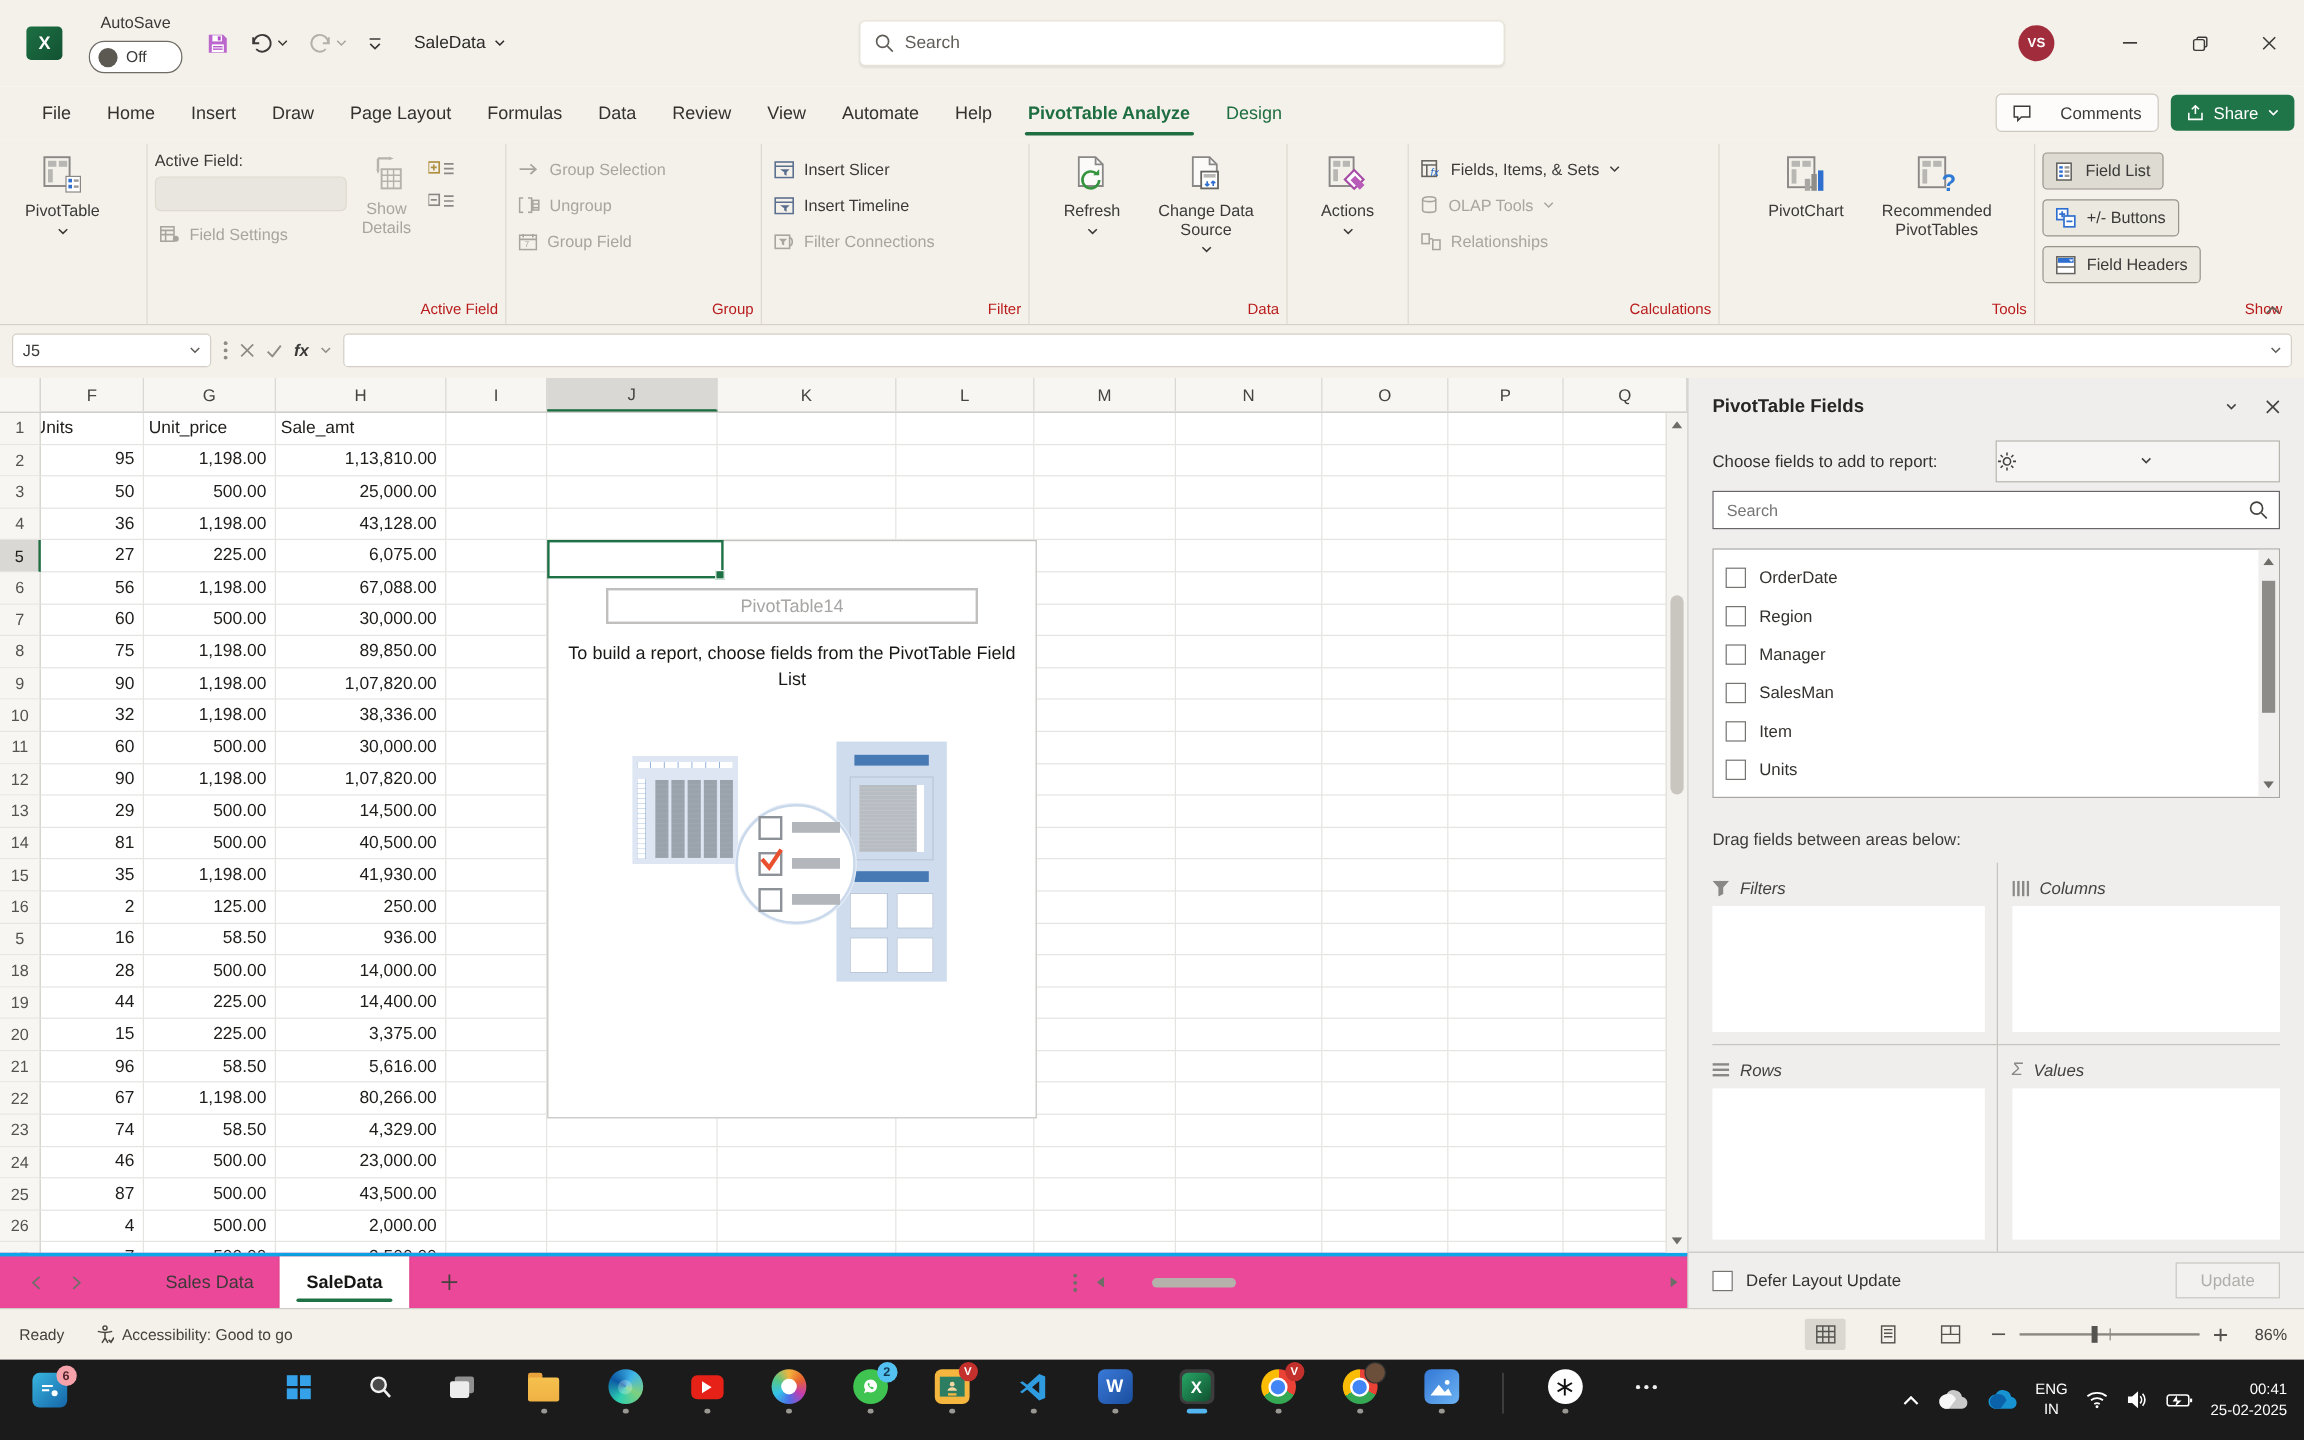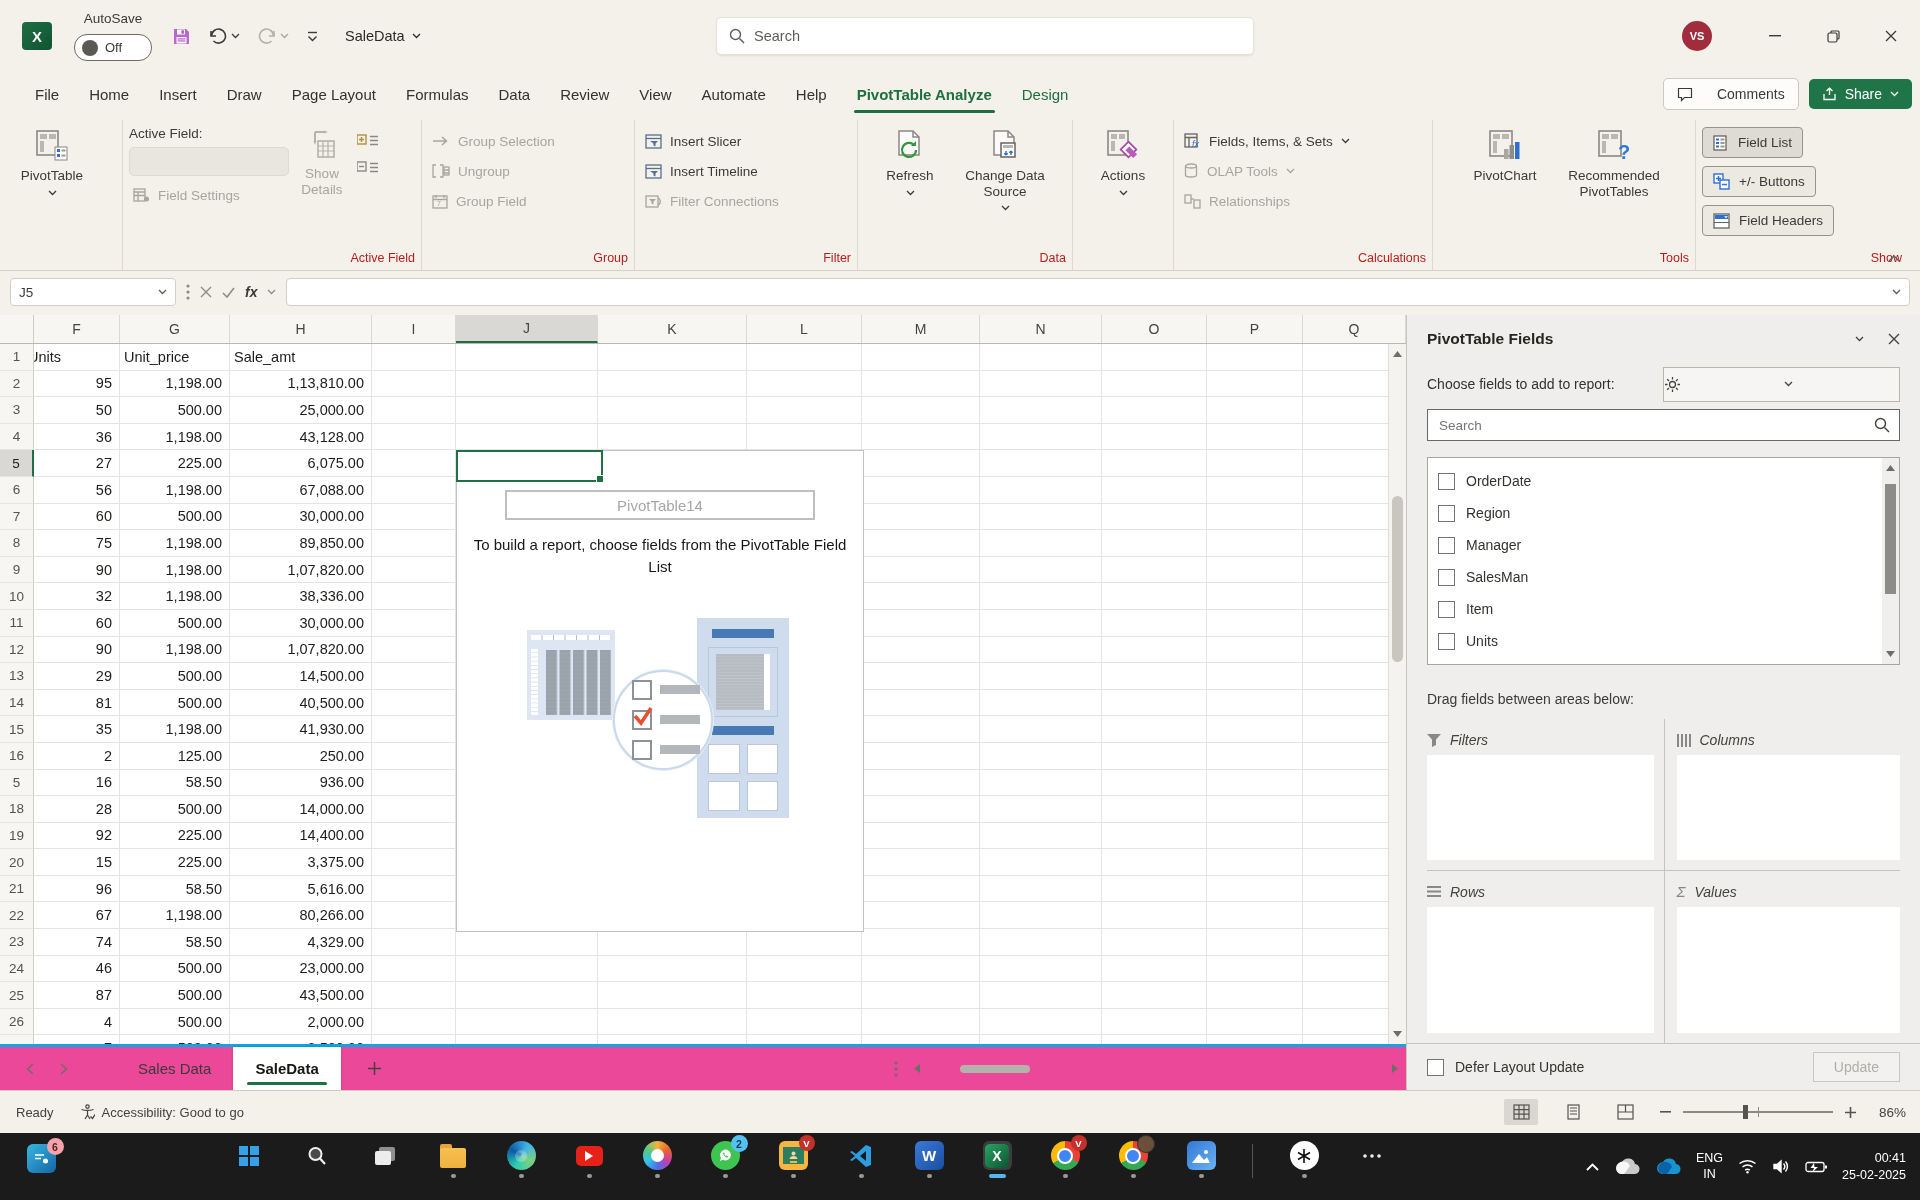--- a/index.html
+++ b/index.html
@@ -945,21 +945,21 @@
               <div class="gcell"></div>
               <div class="gcell"></div>
               <div class="gcell"></div>
               <div class="gcell"></div>
               <div class="gcell"></div>
               <div class="gcell"></div>
               <div class="gcell"></div>
             </div>
             <div class="grow">
               <div class="rownum">19</div>
-              <div class="gcell val">92</div>
+              <div class="gcell val">44</div>
               <div class="gcell val">225.00</div>
               <div class="gcell val">14,400.00</div>
               <div class="gcell"></div>
               <div class="gcell"></div>
               <div class="gcell"></div>
               <div class="gcell"></div>
               <div class="gcell"></div>
               <div class="gcell"></div>
               <div class="gcell"></div>
               <div class="gcell"></div>

